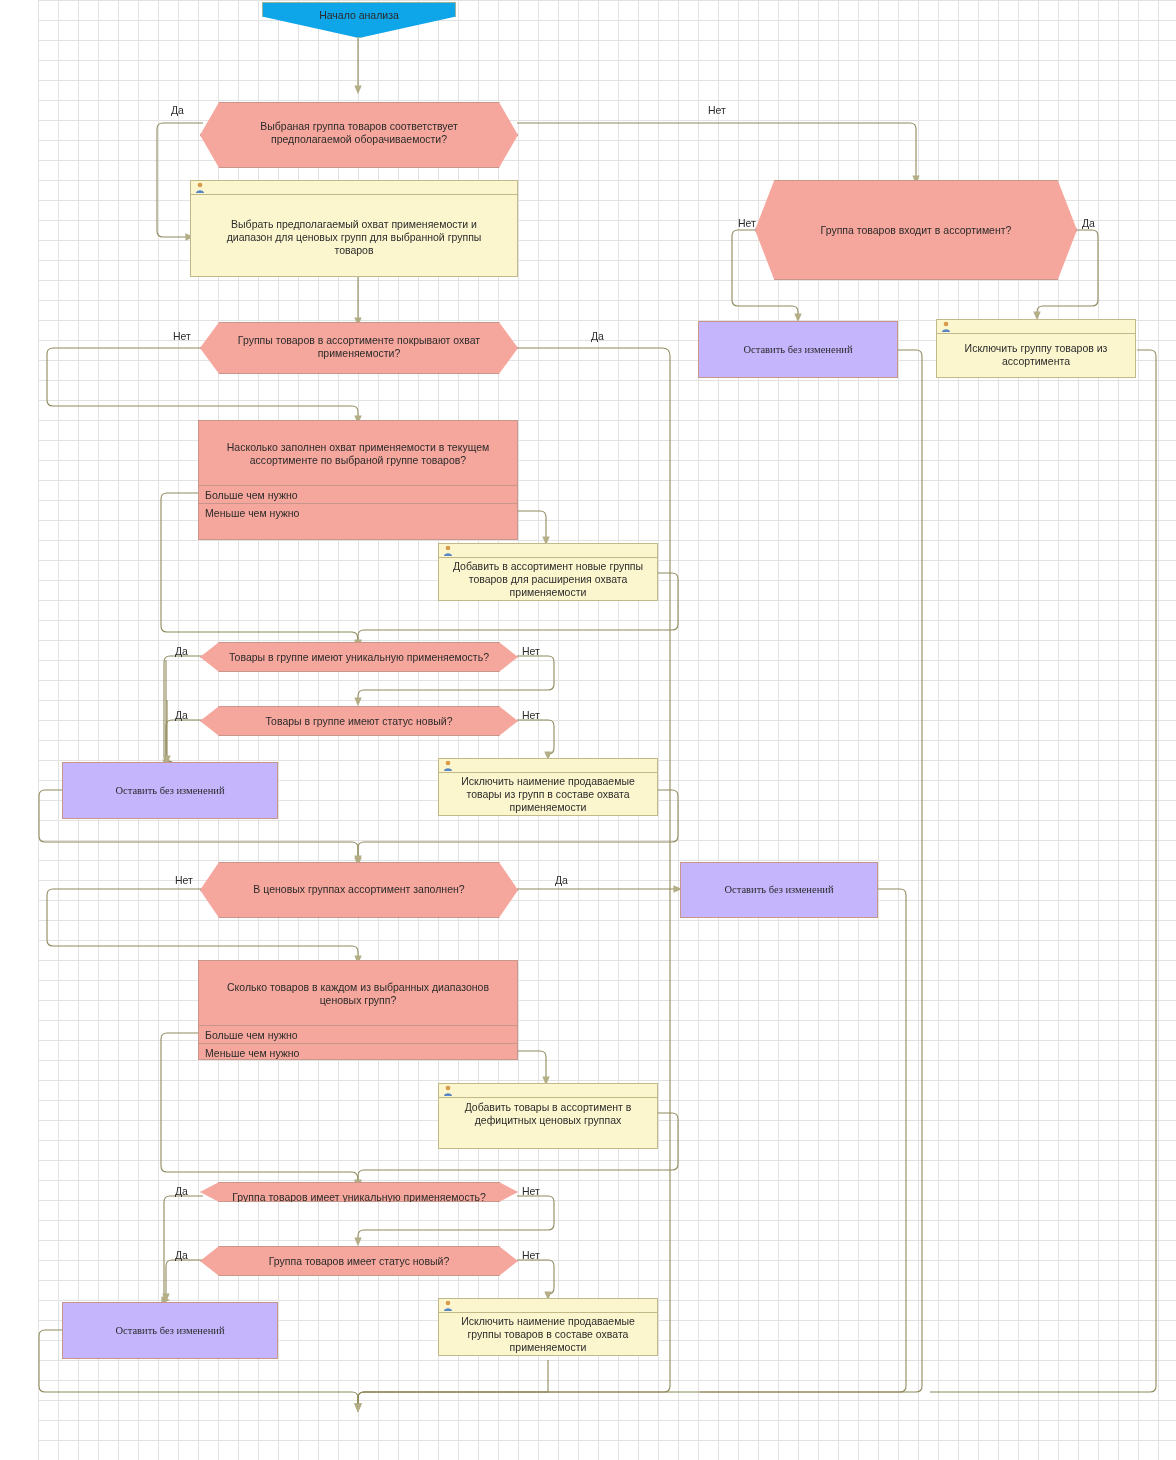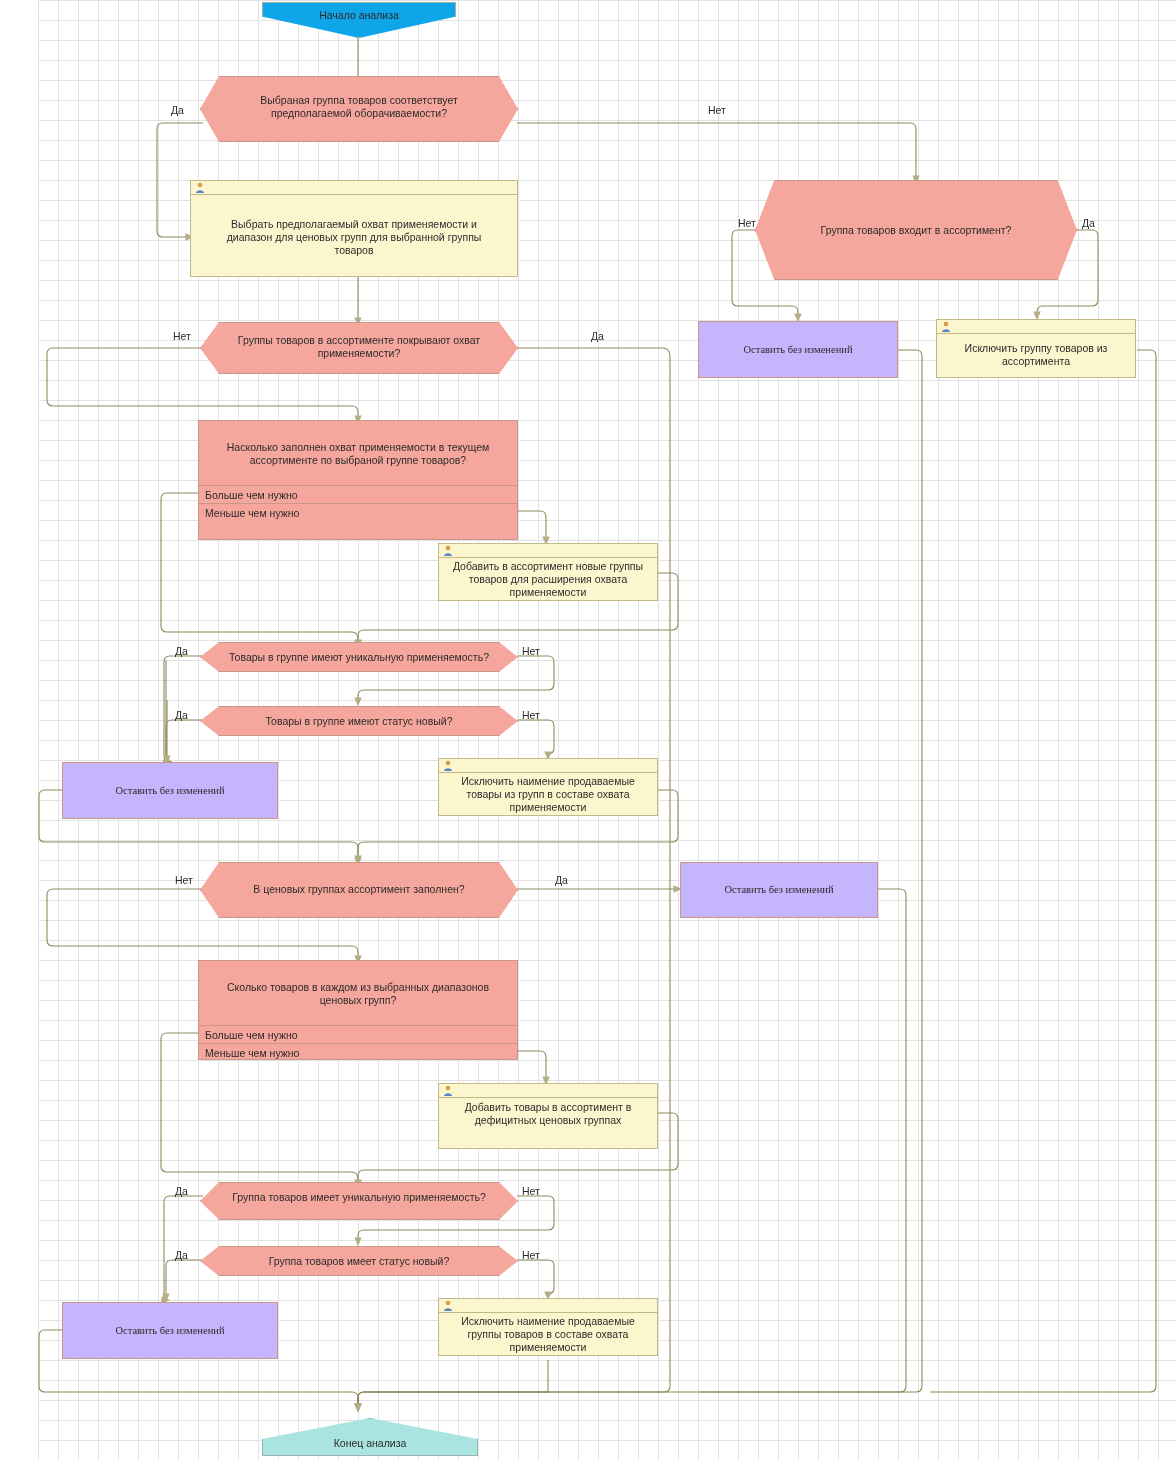--- a/index.html
+++ b/index.html
@@ -153,21 +153,21 @@
       <path d="M898,350 L916,350 Q922,350 922,356 L922,1386 Q922,1392 916,1392 L700,1392"></path>
 
       <path d="M1137,350 L1150,350 Q1156,350 1156,356 L1156,1386 Q1156,1392 1150,1392 L930,1392"></path>
     </g>
   </svg>
 
   <div class="node term-start" style="left:262px;top:2px;width:194px;height:36px;">
     <div class="label t1" style="top:6px;">Начало анализа</div>
   </div>
 
-  <div class="node decision" style="left:200px;top:76px;width:318px;height:66px;padding-left:29px;">
+  <div class="node decision" style="left:200px;top:102px;width:318px;height:66px;padding-left:29px;">
     <div class="label t1" style="top:17px;">Выбраная группа товаров соответствует
 предполагаемой оборачиваемости?</div>
   </div>
   <div class="edge-label" style="left:171px;top:104px;">Да</div>
   <div class="edge-label" style="left:708px;top:104px;">Нет</div>
 
   <div class="node usertask" style="left:190px;top:180px;width:328px;height:97px;">
     <div class="hdr"></div>
     <svg class="person" viewBox="0 0 10 11">
       <circle cx="5" cy="3" r="2.3" fill="#d79b4a"></circle>
@@ -270,21 +270,21 @@
   <div class="node usertask" style="left:438px;top:1083px;width:220px;height:66px;">
     <div class="hdr"></div>
     <svg class="person" viewBox="0 0 10 11">
       <circle cx="5" cy="3" r="2.3" fill="#d79b4a"></circle>
       <path d="M1 11 C1 7.4 9 7.4 9 11 Z" fill="#5b86c4"></path>
     </svg>
     <div class="label t1" style="top:17px;">Добавить товары в ассортимент в
 дефицитных ценовых группах</div>
   </div>
 
-  <div class="node decision" style="left:200px;top:1182px;width:318px;height:38px;">
+  <div class="node decision" style="left:200px;top:1182px;width:318px;height:20px;">
     <div class="label t1" style="top:8px;">Группа товаров имеет уникальную применяемость?</div>
   </div>
   <div class="edge-label" style="left:175px;top:1185px;">Да</div>
   <div class="edge-label" style="left:522px;top:1185px;">Нет</div>
 
   <div class="node decision" style="left:200px;top:1246px;width:318px;height:30px;">
     <div class="label t1" style="top:8px;">Группа товаров имеет статус новый?</div>
   </div>
   <div class="edge-label" style="left:175px;top:1249px;">Да</div>
   <div class="edge-label" style="left:522px;top:1249px;">Нет</div>
@@ -297,17 +297,14 @@
     <div class="hdr"></div>
     <svg class="person" viewBox="0 0 10 11">
       <circle cx="5" cy="3" r="2.3" fill="#d79b4a"></circle>
       <path d="M1 11 C1 7.4 9 7.4 9 11 Z" fill="#5b86c4"></path>
     </svg>
     <div class="label t1" style="top:16px;">Исключить наимение продаваемые
 группы товаров в составе охвата
 применяемости</div>
   </div>
 
-  <div class="node term-end" style="left:262px;top:1418px;width:216px;height:38px;">
-    <div class="label t1" style="top:18px;">Конец анализа</div>
-  </div>
 
 </div>
 
 </body></html>

